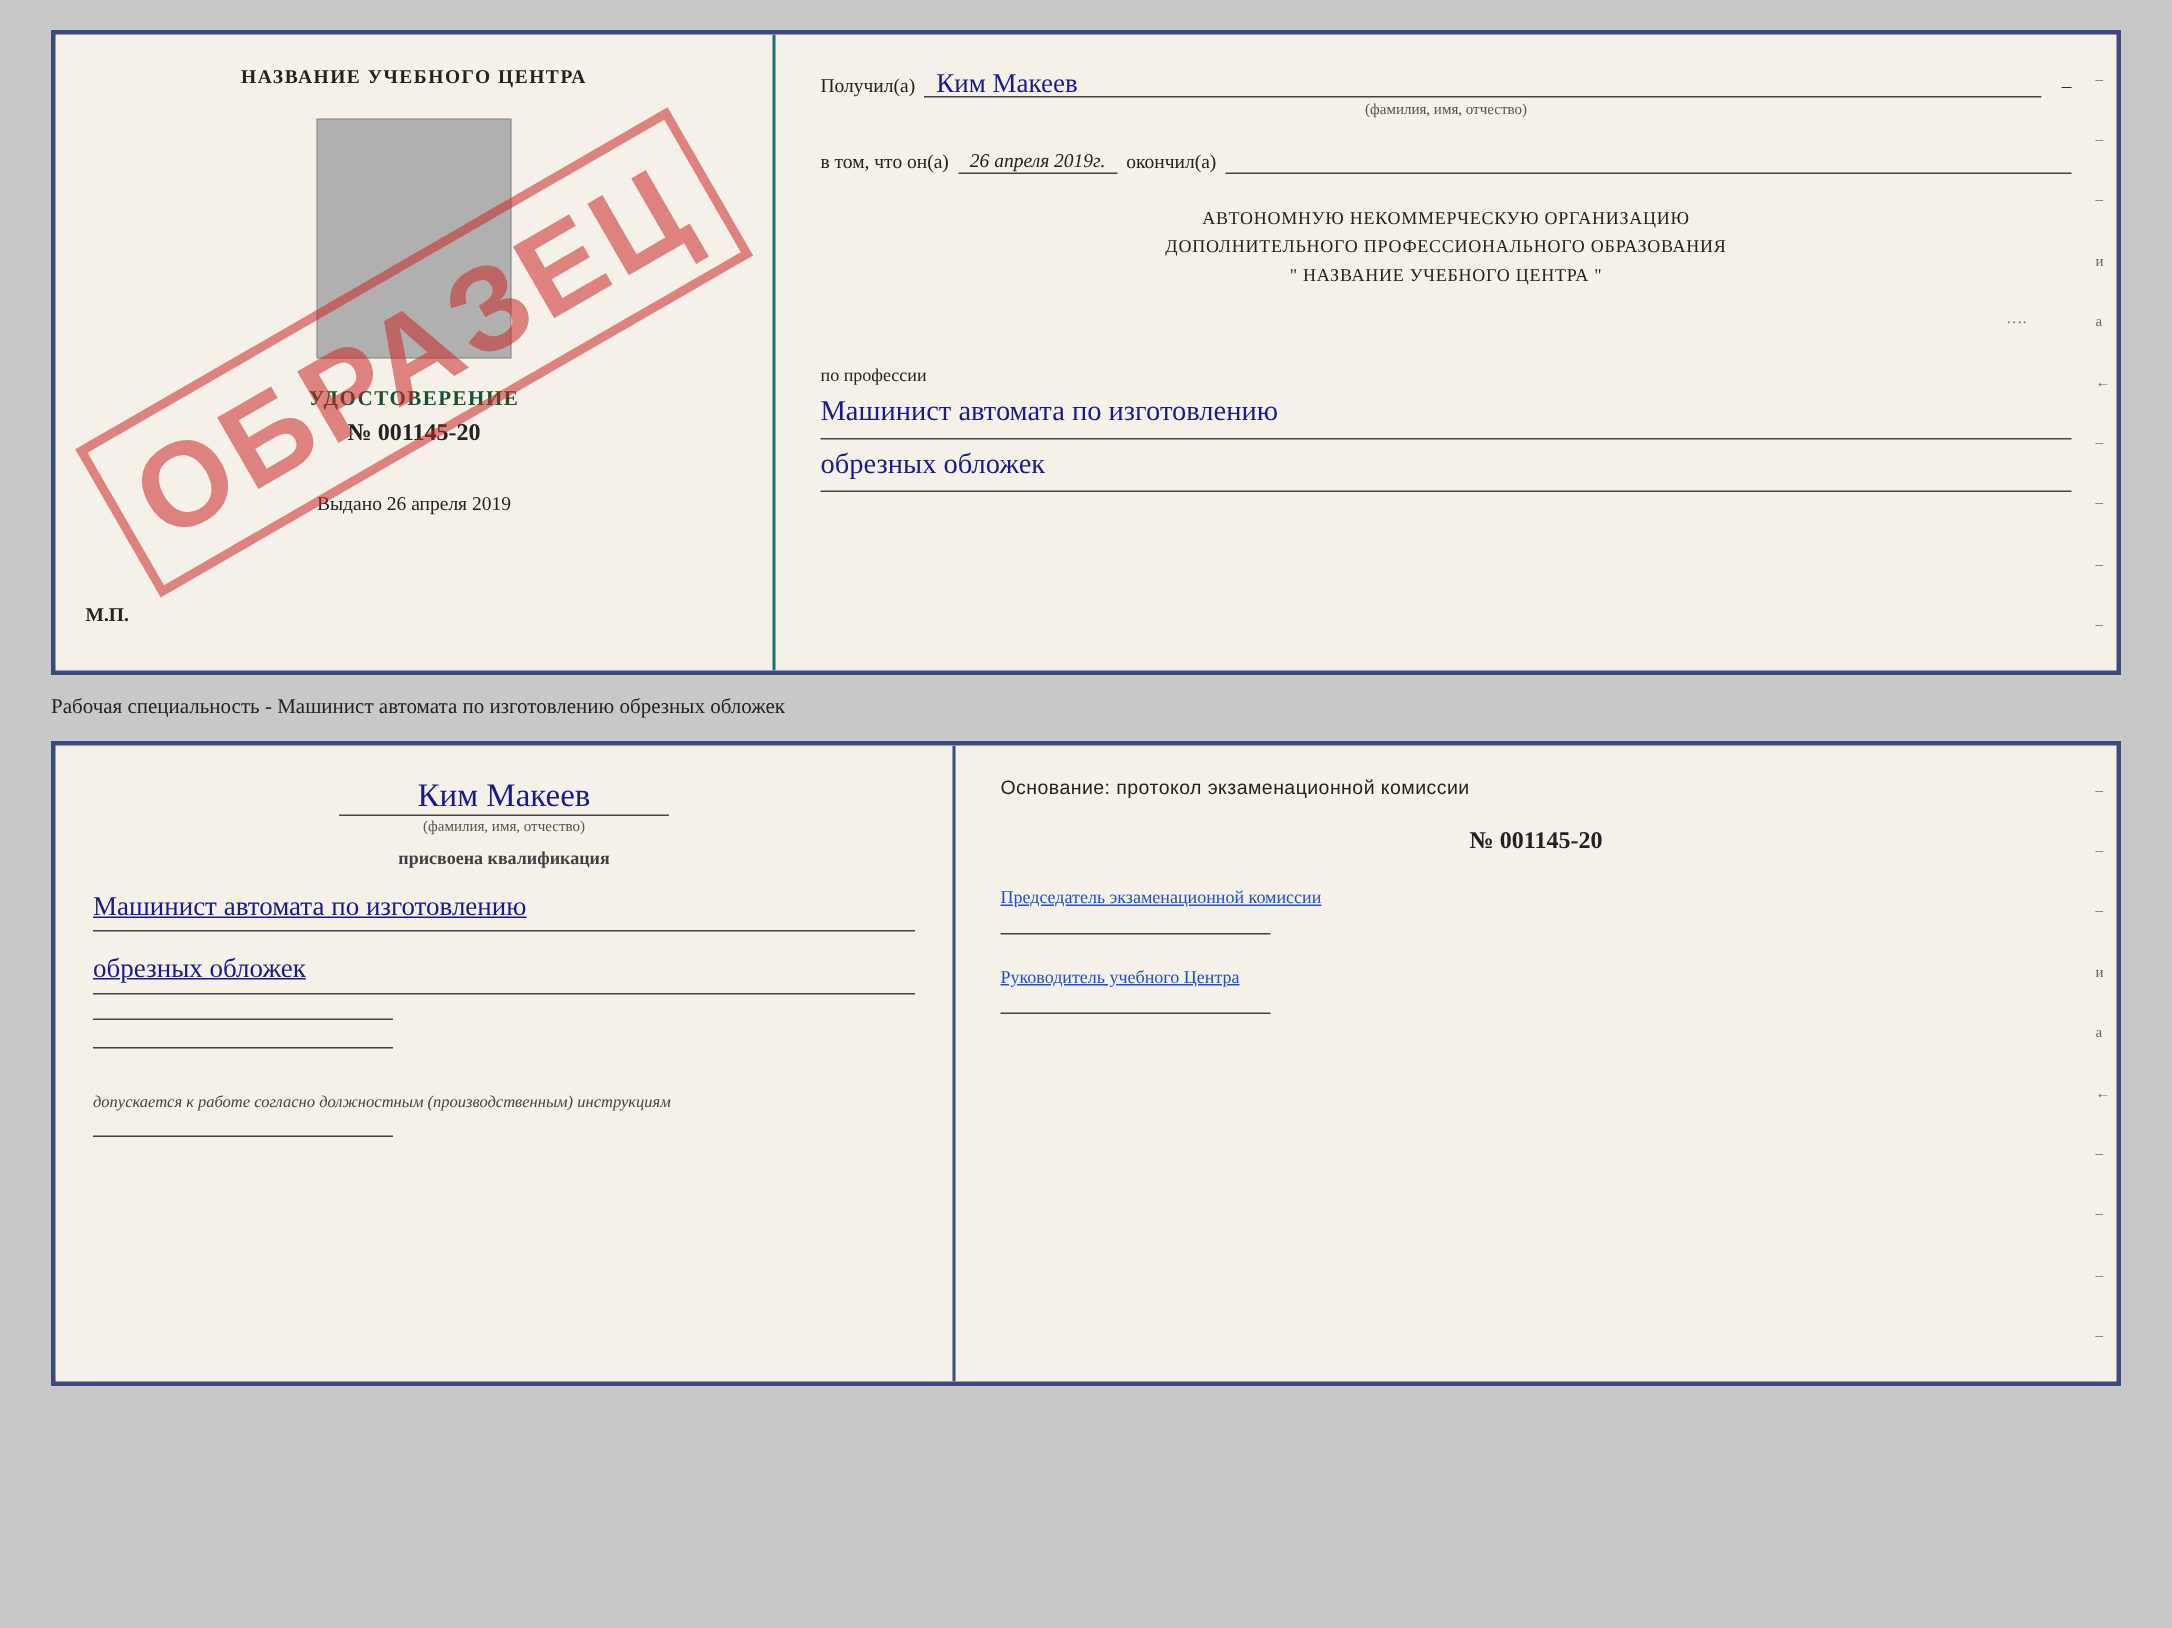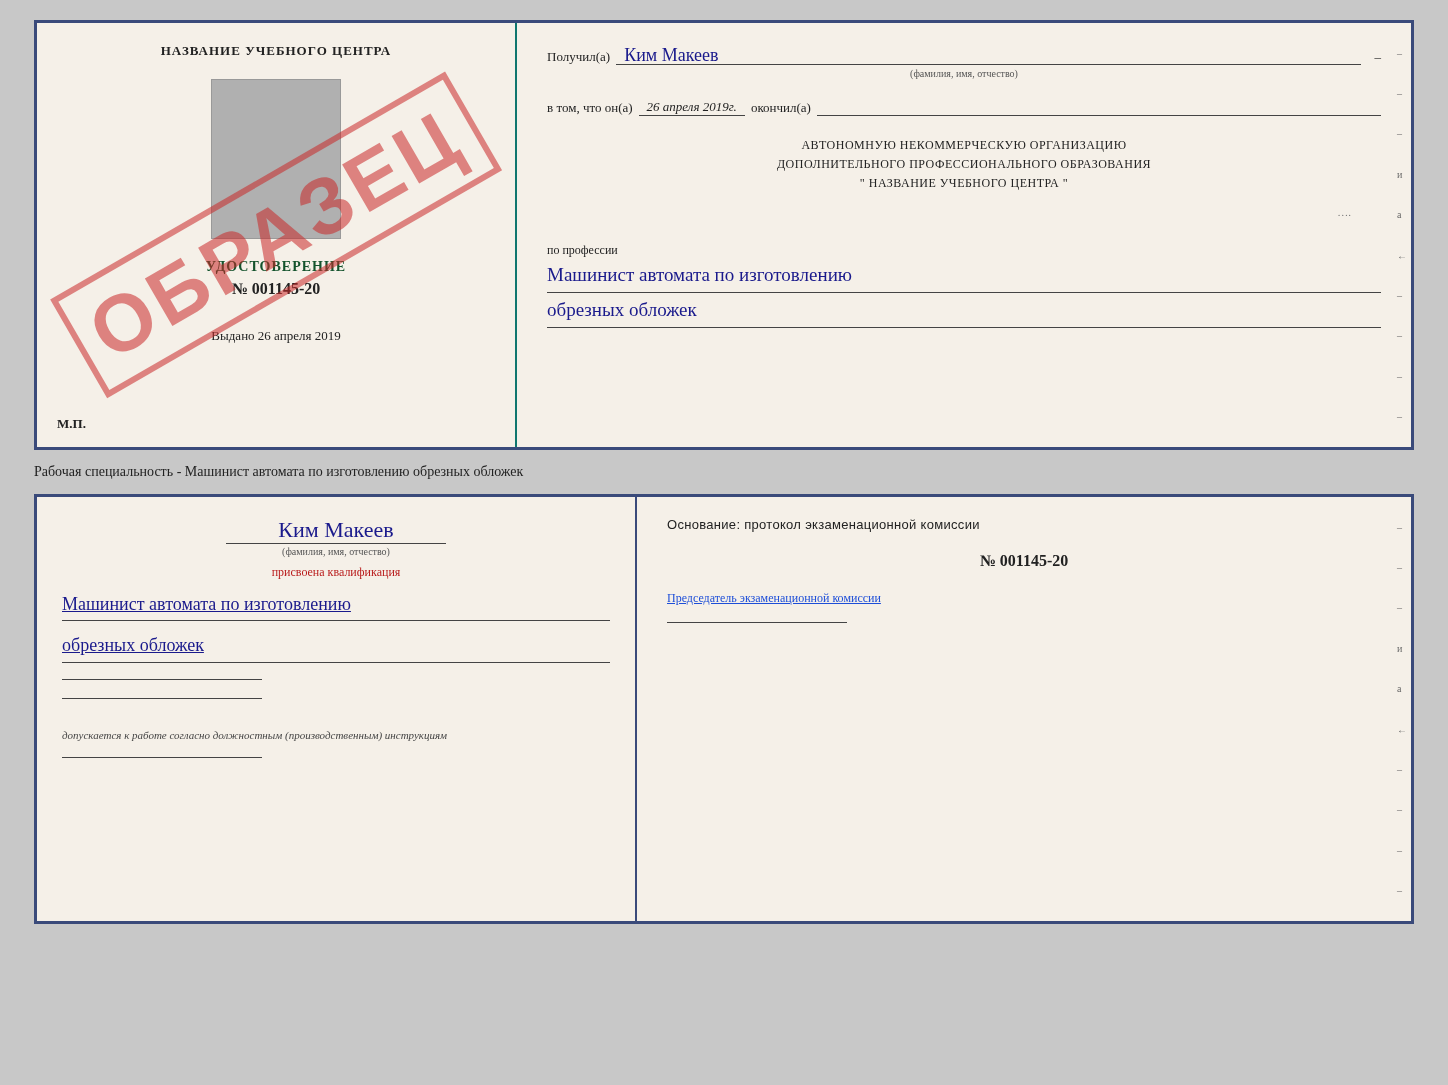--- a/index.html
+++ b/index.html
@@ -91,21 +91,21 @@
 
     .cert-issued {
       text-align: center;
       font-size: 13px;
       margin-top: 30px;
       color: #222;
     }
 
     .cert-mp {
       position: absolute;
-      bottom: 15px;
+      bottom: 29px;
       left: 20px;
       font-size: 13px;
       font-weight: bold;
       color: #222;
     }
 
     
     .obrazec {
       position: absolute;
       top: 50%;
@@ -255,21 +255,22 @@
       font-size: 10px;
       text-align: center;
       color: #555;
       border-top: 1px solid #444;
       padding-top: 2px;
     }
 
     .assigned-text {
       font-size: 12px;
       text-align: center;
-      color: #b91c1c;
+      color: #404040;
+      font-weight: bold;
     }
 
     .profession-hw {
       font-family: 'Brush Script MT', cursive;
       font-size: 18px;
       color: #1a1a8c;
       border-bottom: 1px solid #444;
       display: block;
       line-height: 1.8;
       text-decoration: underline;
@@ -431,20 +432,24 @@
 
     <div class="doc-bottom-right">
       <div class="right-block-title">Основание: протокол экзаменационной комиссии</div>
       <div class="protocol-number">№  001145-20</div>
 
       <div class="signature-block">
         <div class="sig-label">Председатель экзаменационной комиссии</div>
         <div class="sig-line"></div>
       </div>
 
+      <div class="signature-block">
+        <div class="sig-label">Руководитель учебного Центра</div>
+        <div class="sig-line"></div>
+      </div>
 
       <div class="right-edge-bottom">
         <span class="edge-mark">–</span>
         <span class="edge-mark">–</span>
         <span class="edge-mark">–</span>
         <span class="edge-mark">и</span>
         <span class="edge-mark">а</span>
         <span class="edge-mark">←</span>
         <span class="edge-mark">–</span>
         <span class="edge-mark">–</span>

